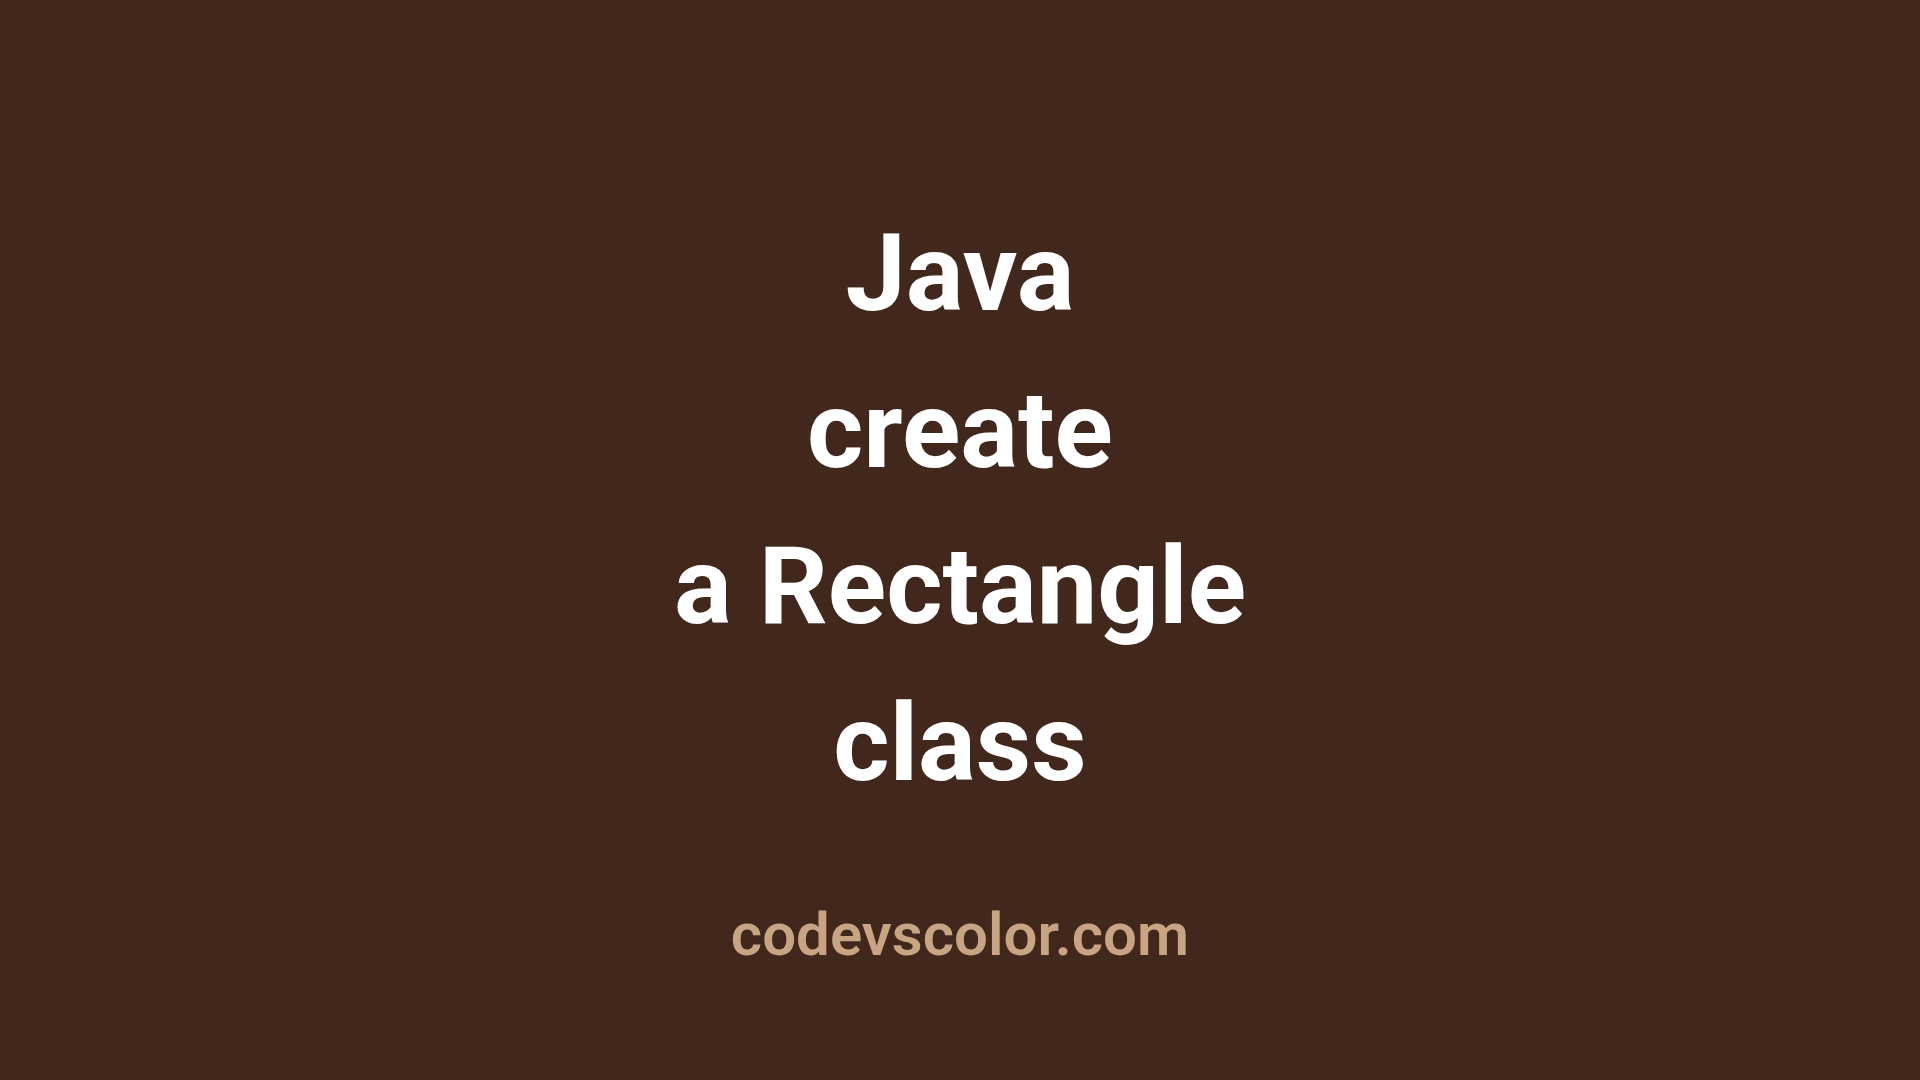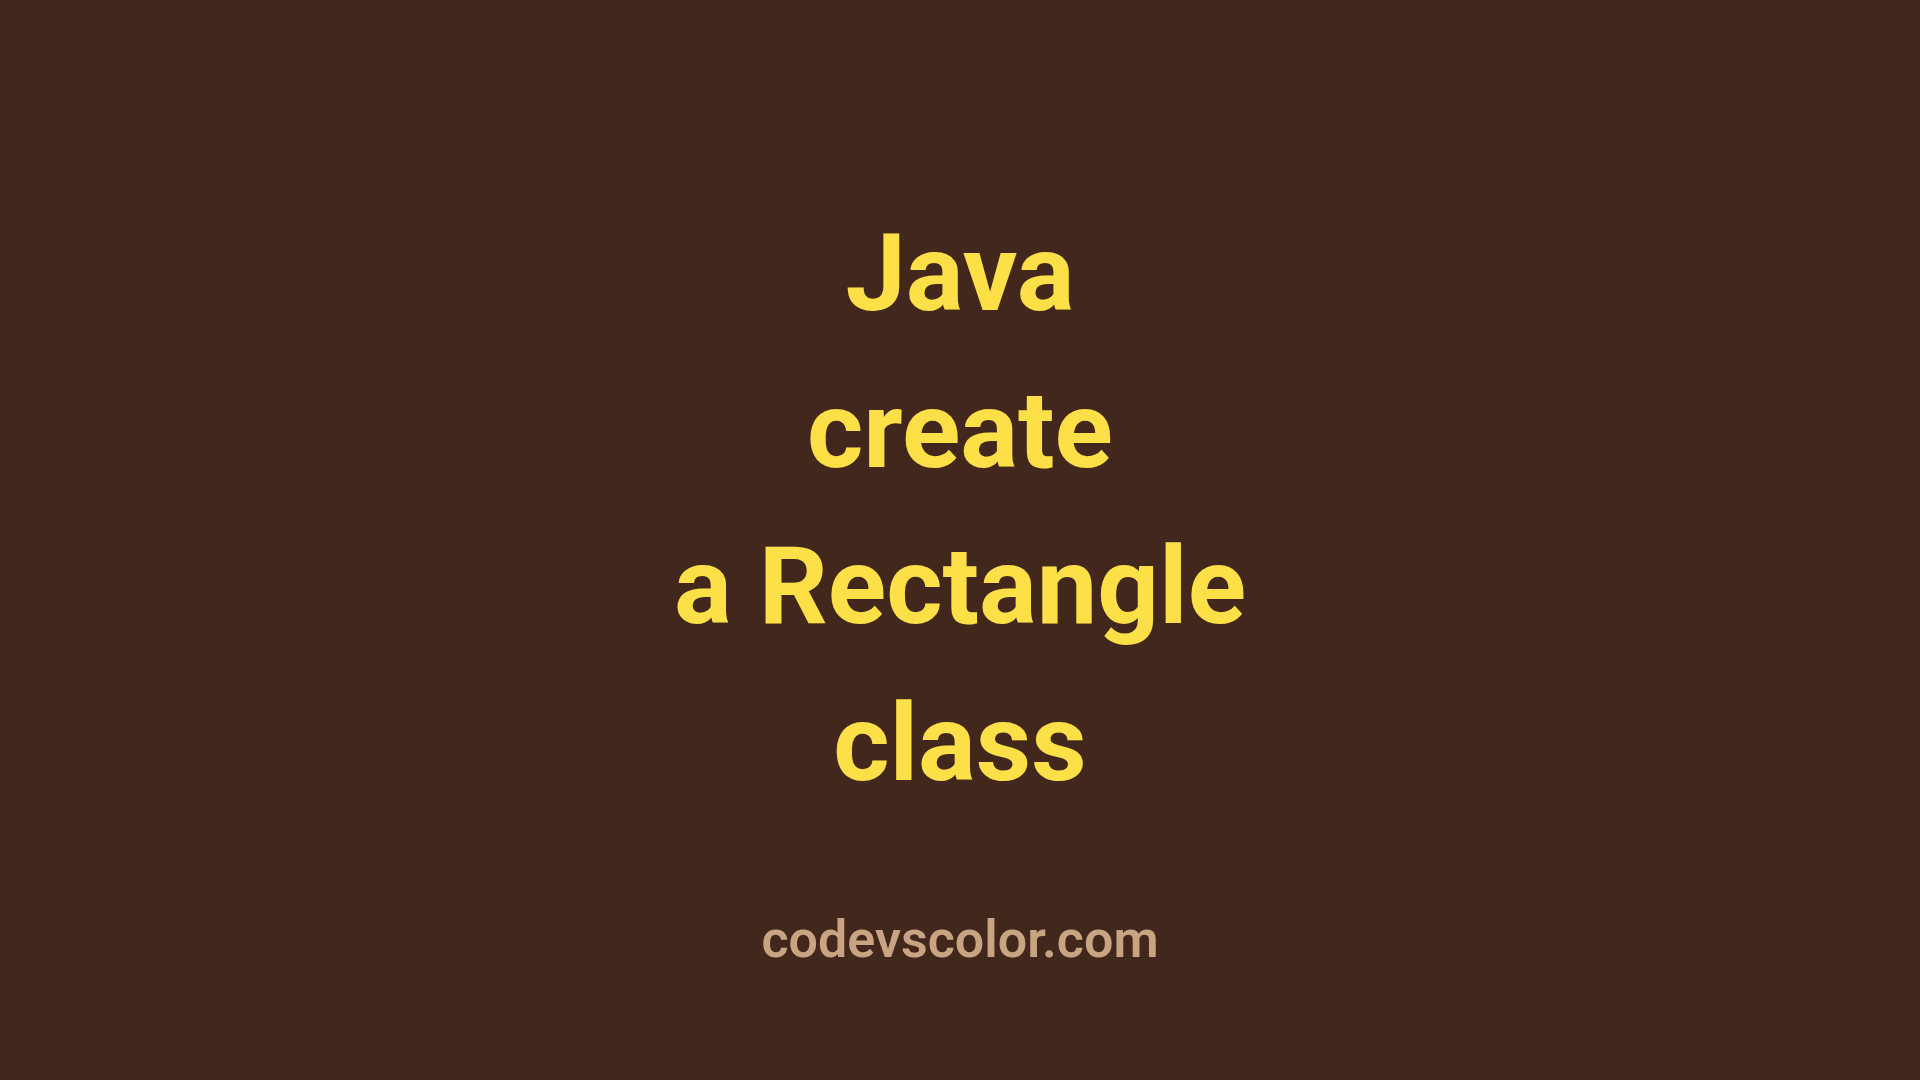--- a/index.html
+++ b/index.html
@@ -12,35 +12,35 @@
   .blob {
     position: absolute;
     inset: 0;
     background: #42271c;
   }
   .title {
     position: absolute;
     top: 50%;
     left: 50%;
     transform: translate(-50%, -55%);
-    color: #fde047;
+    color: #ffffff;
     font-weight: 700;
     font-size: 108px;
     line-height: 1.45;
     text-align: center;
     white-space: pre;
   }
   .watermark {
     position: absolute;
     left: 50%;
     transform: translateX(-50%);
     bottom: 110px;
     color: #c9a482;
     font-weight: 600;
-    font-size: 52px;
+    font-size: 60px;
     text-align: center;
     margin-top: 16px;
   }
 </style>
 </head>
 <body>
 
 <svg class="blob" viewBox="0 0 1920 1080" preserveAspectRatio="none">
   <path fill="#42271c" d="
     M 470 -60

